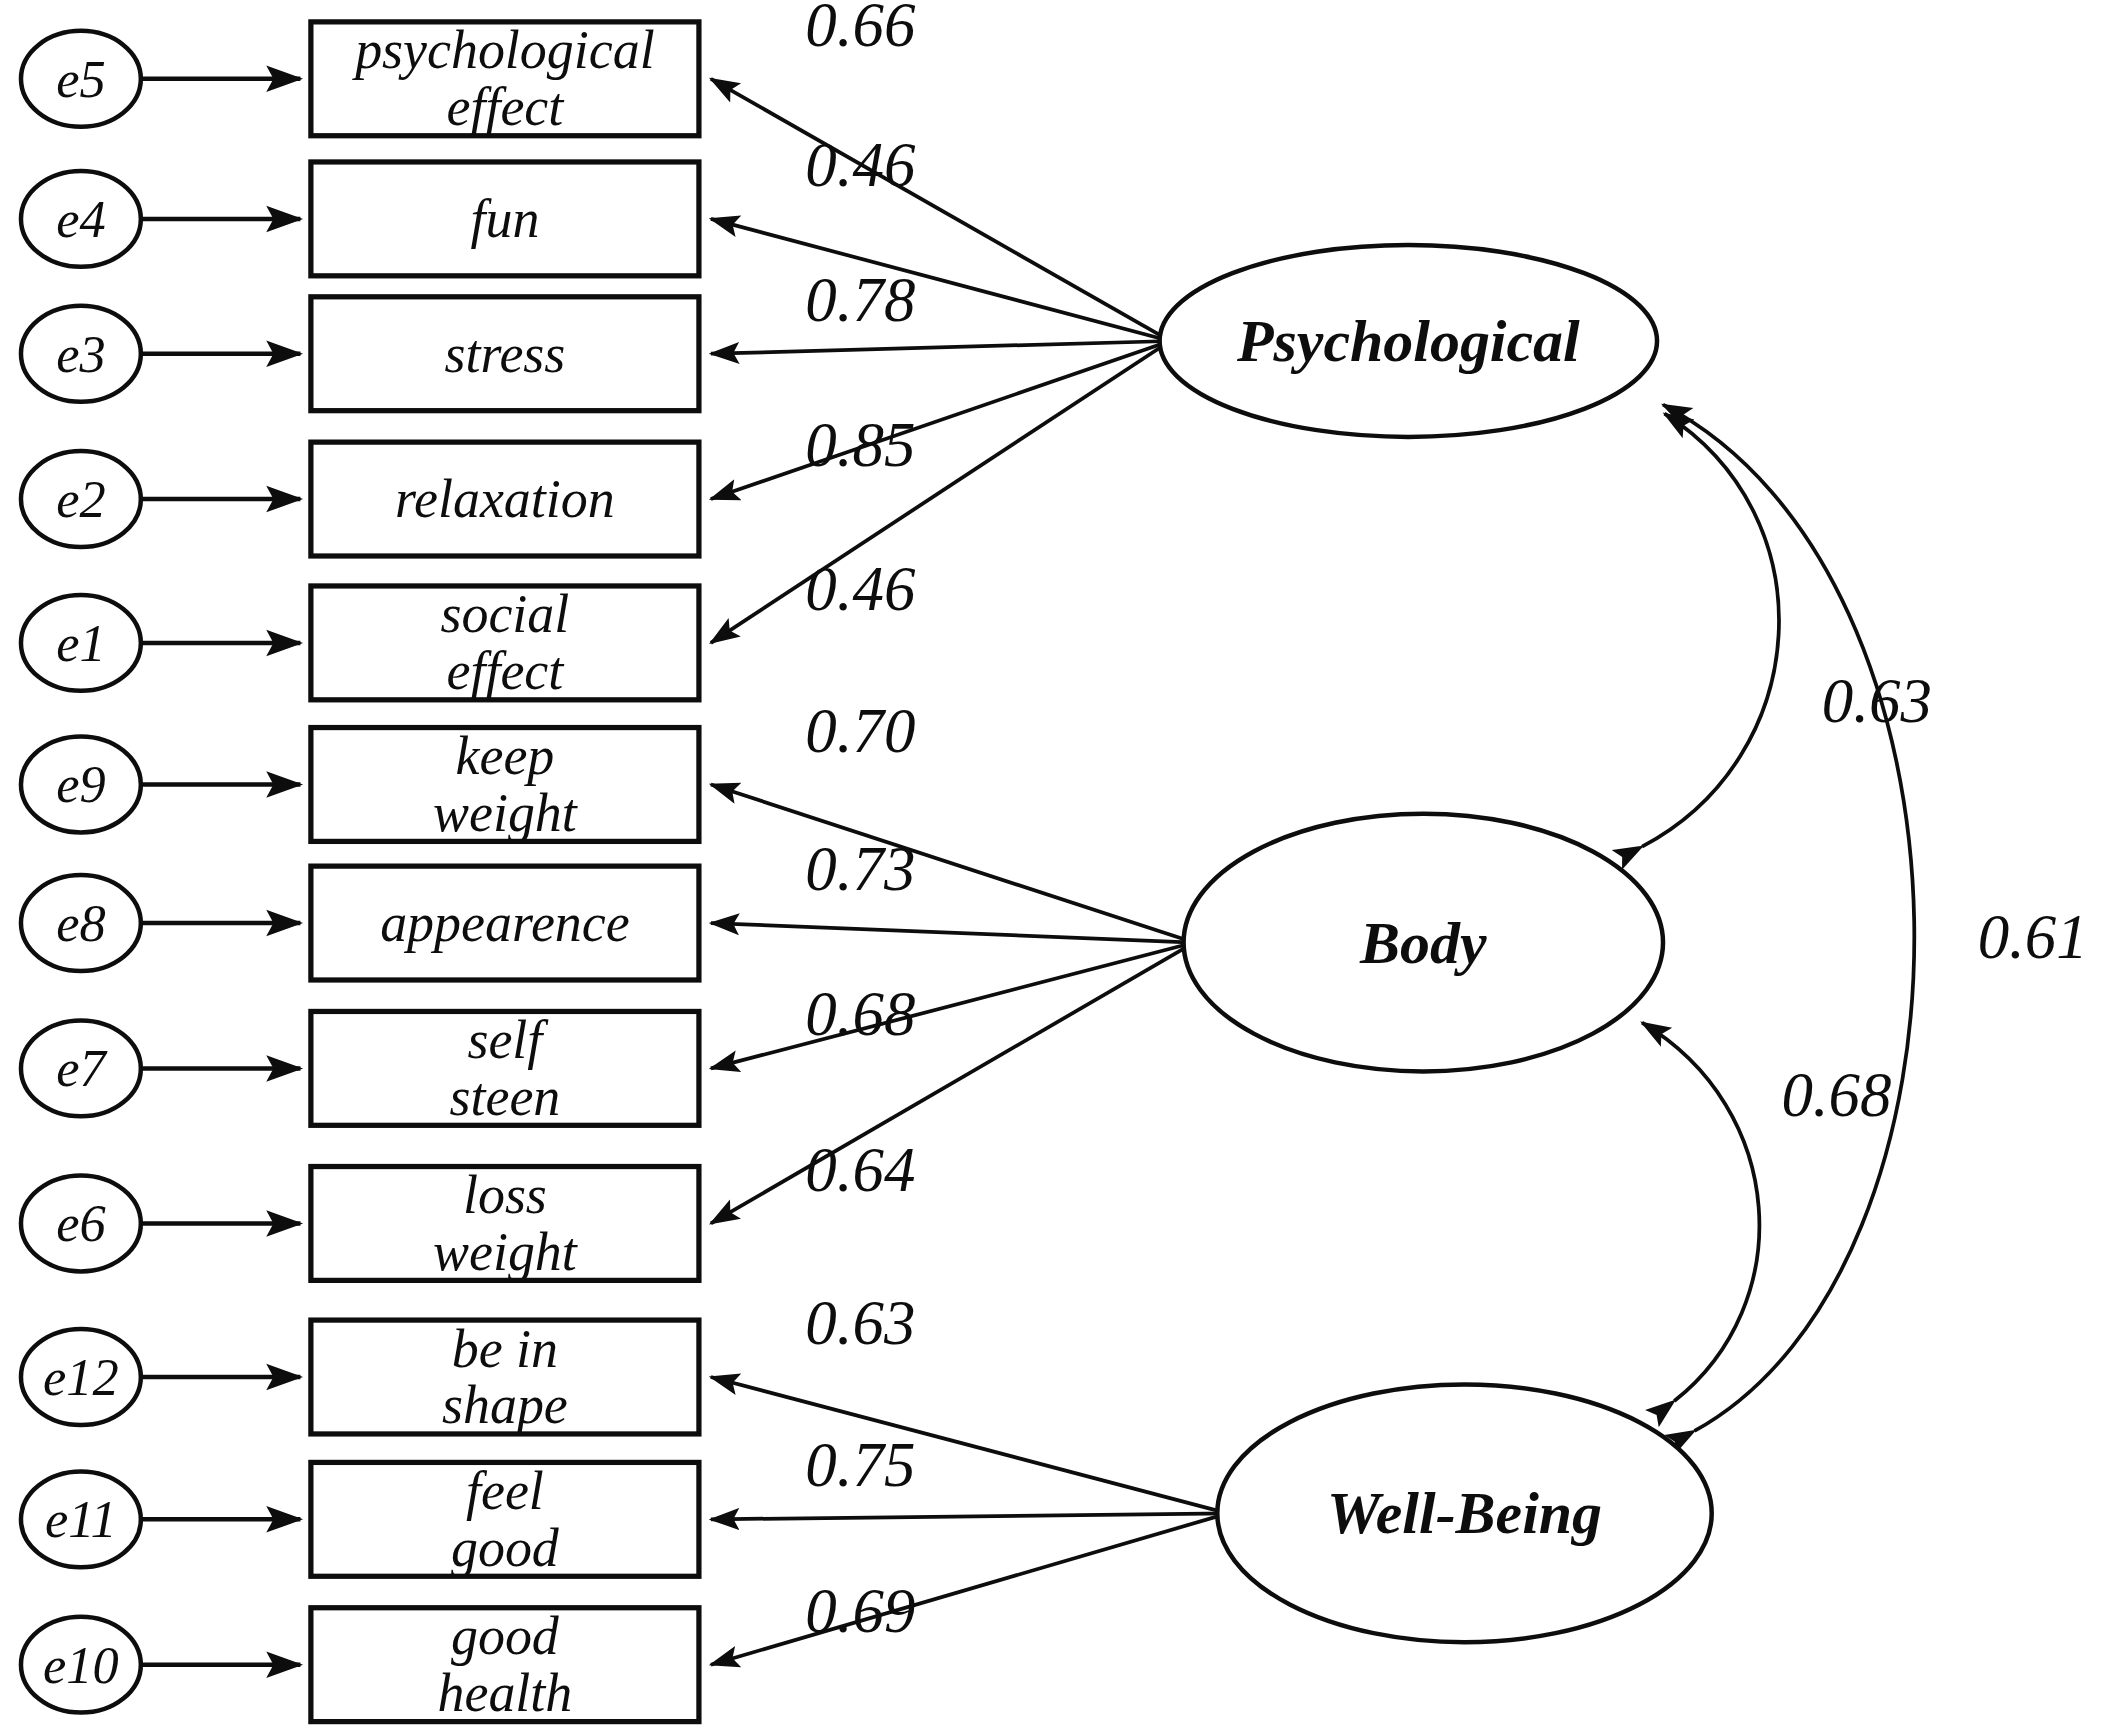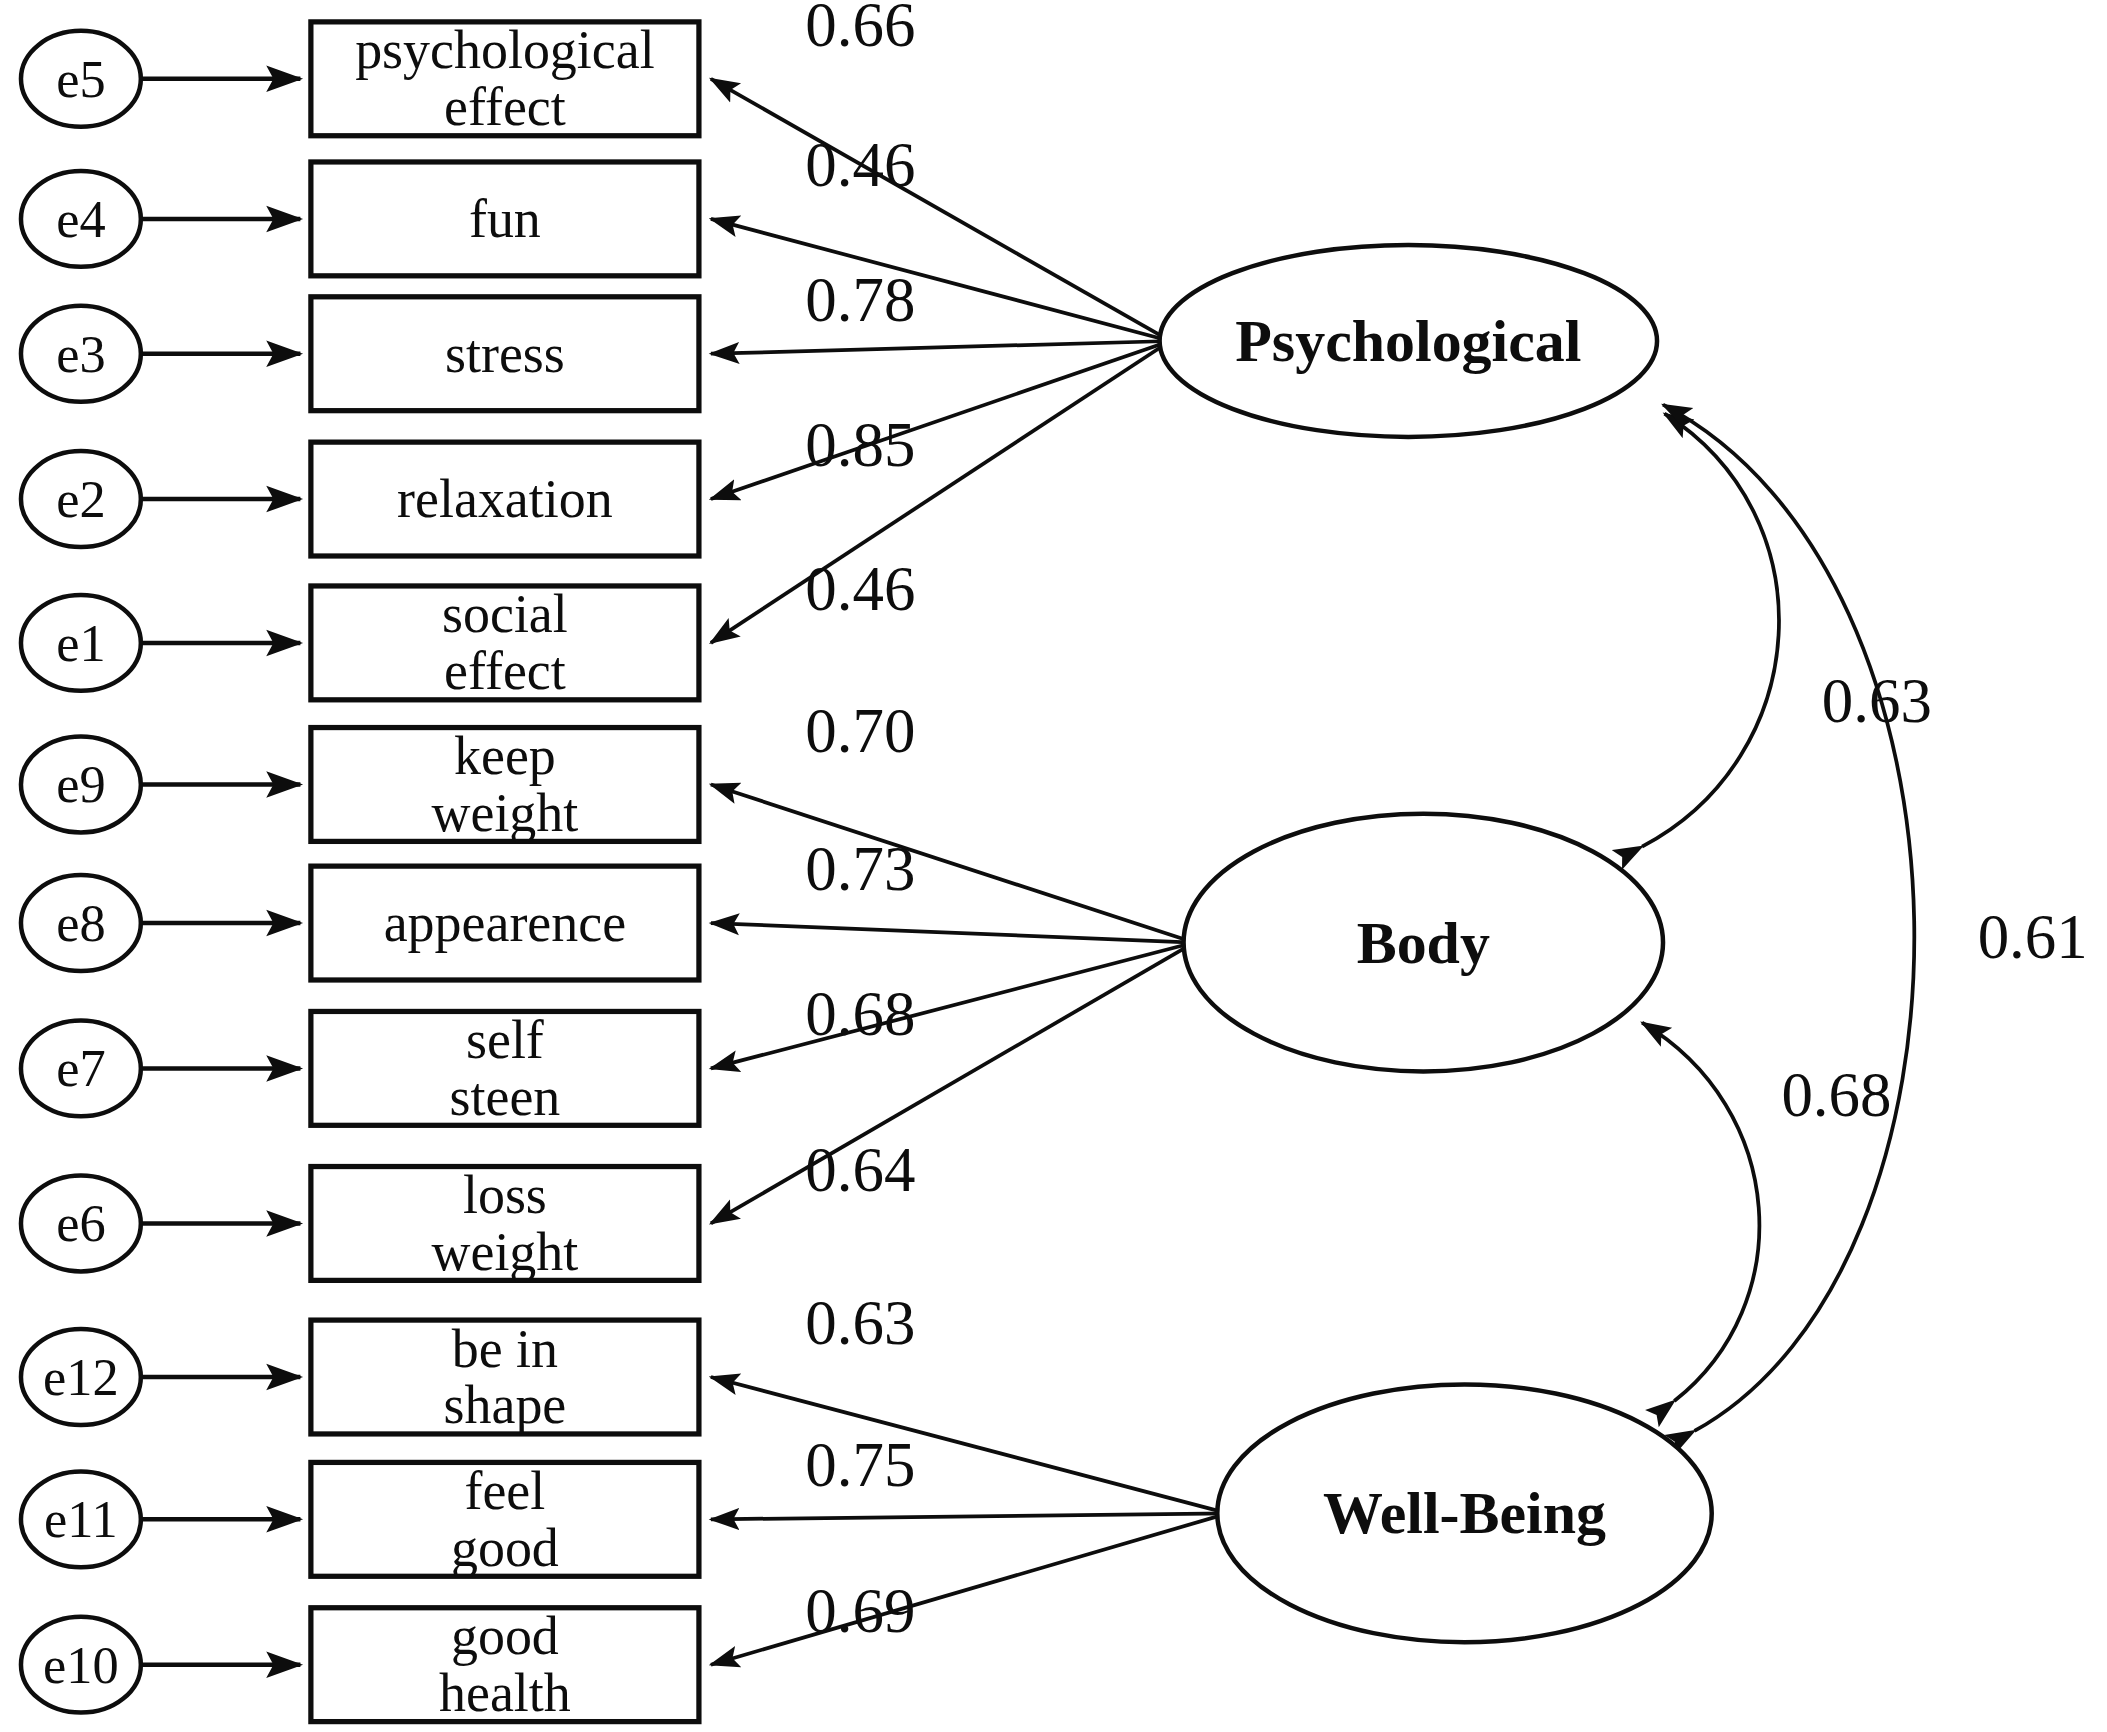--- a/index.html
+++ b/index.html
@@ -11,20 +11,21 @@
     width: 2108px;
     height: 1733px;
     font-family: "Liberation Serif", "DejaVu Serif", serif;
     overflow: hidden;
   }
   #diagram-root {
     position: relative;
     width: 2108px;
     height: 1733px;
     background: #ffffff;
+    font-style: italic;
   }
   svg.sem-canvas {
     display: block;
     width: 2108px;
     height: 1733px;
   }
   .node-shape {
     fill: #ffffff;
     stroke: #0d0d0d;
     stroke-width: 6;

